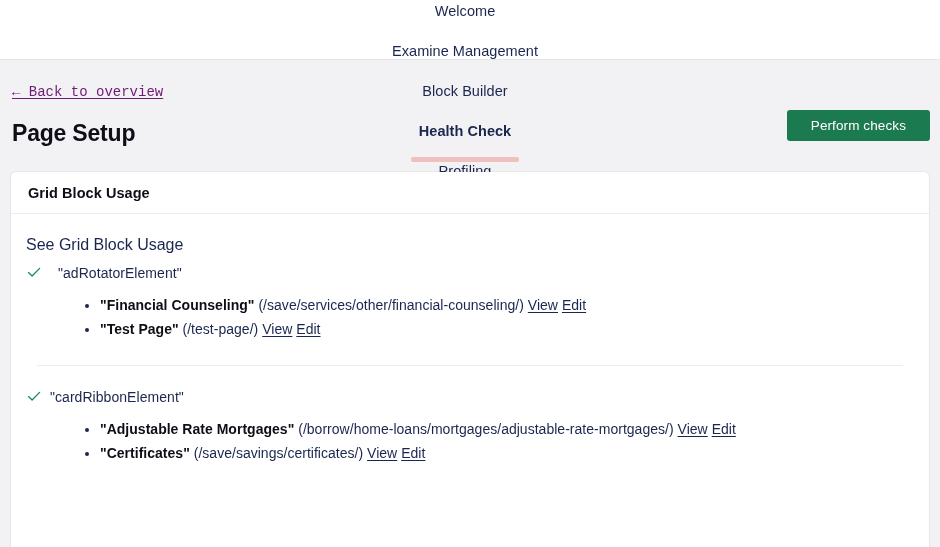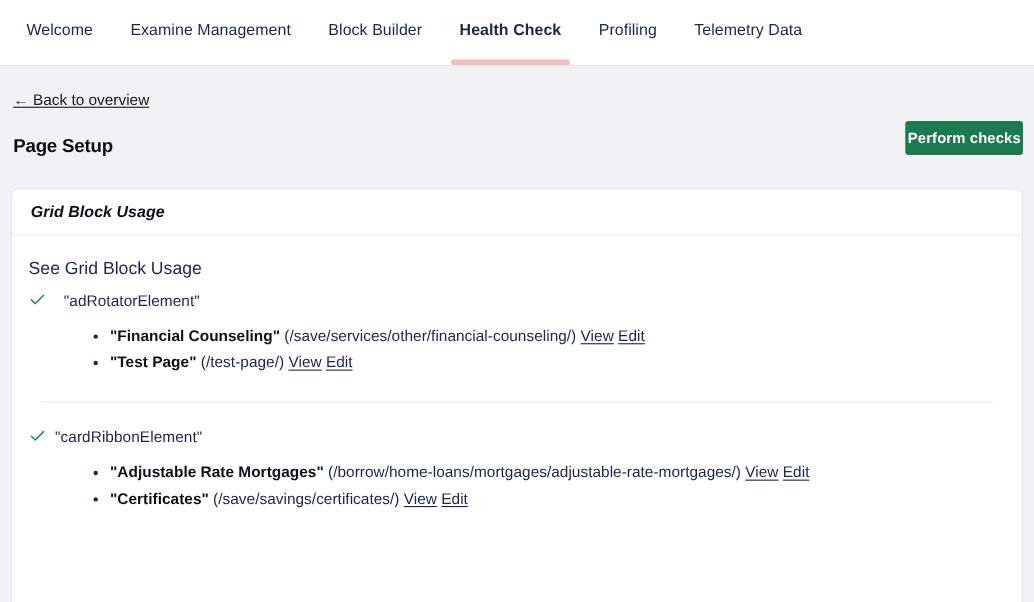--- a/index.html
+++ b/index.html
@@ -19,25 +19,26 @@
   
   .tabbar {
     position: relative;
     height: 60px;
     background: #ffffff;
     border-bottom: 1px solid #e6e6ea;
     box-sizing: border-box;
   }
   .tabbar-inner {
     display: flex;
-    align-items: flex-end;
+    align-items: center;
     height: 100%;
     padding-left: 24px;
     padding-top: 2px;
     box-sizing: border-box;
+    flex-direction: column;
   }
   .tab {
     position: relative;
     font-size: 14.5px;
     color: #1b264f;
     padding: 0 0 22px 0;
     margin-right: 34px;
     white-space: nowrap;
     cursor: pointer;
     line-height: 18px;
@@ -59,46 +60,47 @@
   }
 
   
   .page-head {
     padding: 22px 0 0 12px;
     position: relative;
   }
   .backlink {
     display: inline-block;
     font-size: 14px;
-    color: #0f172a;
+    color: #701a75;
     text-decoration: underline;
     text-underline-offset: 2px;
     cursor: pointer;
     line-height: 17px;
+    font-family: Liberation Mono, monospace;
   }
   .page-title {
     margin: 19px 0 0 0;
-    font-size: 17px;
+    font-size: 23px;
     font-weight: 700;
     letter-spacing: -0.2px;
     line-height: 27px;
     color: #0e0e17;
   }
   .perform-btn {
     position: absolute;
     right: 10px;
     top: 50px;
     background: #1b7a4f;
     color: #ffffff;
     border: none;
     border-radius: 3px;
     font-family: "Liberation Sans", sans-serif;
     font-size: 13.5px;
-    font-weight: 700;
-    padding: 0 2px;
+    font-weight: 400;
+    padding: 0 24px;
     height: 31px;
     line-height: 31px;
     cursor: pointer;
     letter-spacing: .1px;
   }
 
   
   .card {
     position: absolute;
     left: 11px;
@@ -110,21 +112,20 @@
     box-shadow: 0 0 0 1px rgba(20,20,40,.045), 0 1px 2px rgba(20,20,40,.05);
     overflow: hidden;
   }
   .card-head {
     height: 42px;
     display: flex;
     align-items: center;
     padding-left: 17px;
     border-bottom: 1px solid #ececed;
     box-sizing: border-box;
-    font-style: italic;
   }
   .card-head-title {
     font-size: 14.5px;
     font-weight: 700;
     color: #0e0e17;
     letter-spacing: .05px;
   }
   .card-body {
     padding: 22px 15px 0 15px;
   }

